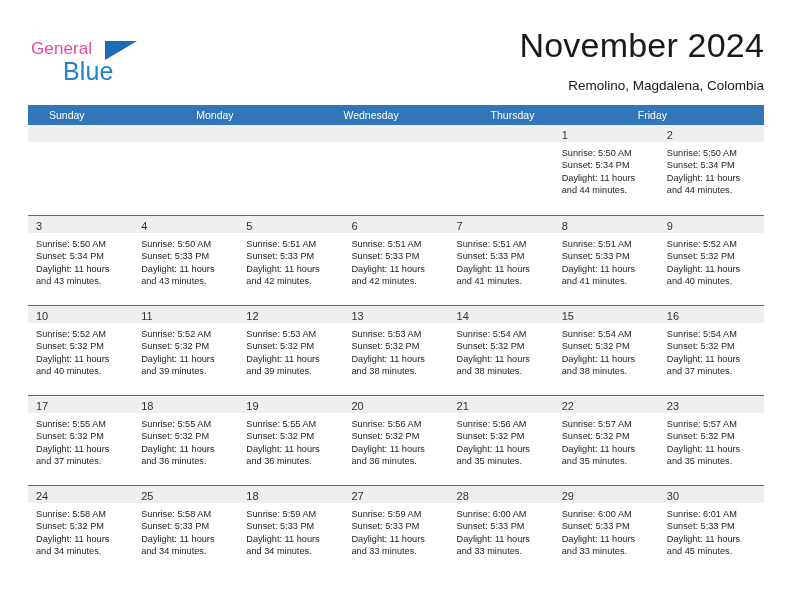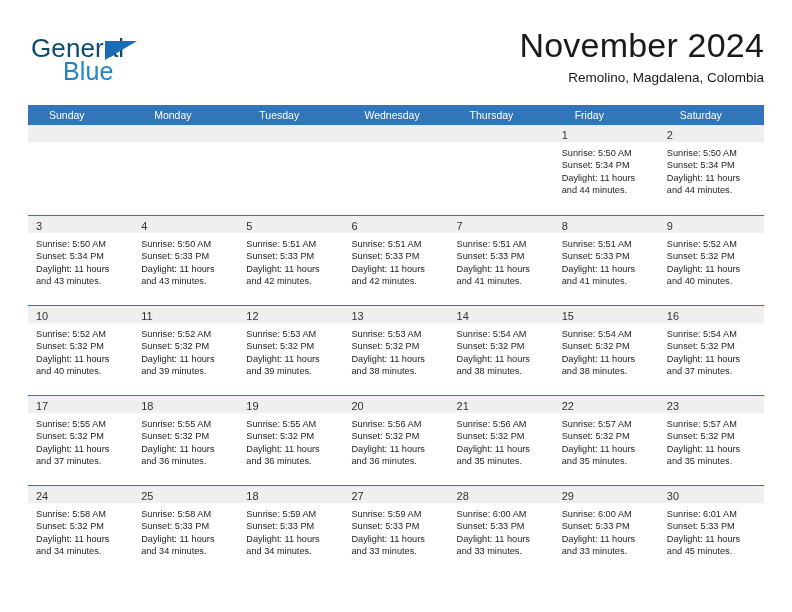--- a/index.html
+++ b/index.html
@@ -30,23 +30,23 @@
     position: absolute;
     left: 3px;
     top: 8px;
     width: 125px;
     height: 52px;
   }
   .logo-general {
     position: absolute;
     left: 0;
     top: 0;
-    font-size: 26px;
+    font-size: 17px;
     font-weight: 400;
-    color: #0c4a6e;
+    color: #ec4899;
     letter-spacing: 0.1px;
     line-height: 25px;
   }
   .logo-tri {
     position: absolute;
     left: 74px;
     top: 5px;
     width: 0;
     height: 0;
     border-left: 32px solid #1b6cb5;
@@ -69,21 +69,21 @@
     text-align: right;
   }
   .cal-title {
     font-size: 34px;
     font-weight: 400;
     color: #1a1a1a;
     line-height: 34px;
     letter-spacing: 0.2px;
   }
   .cal-subtitle {
-    margin-top: 8px;
+    margin-top: 16px;
     font-size: 13.5px;
     font-weight: 400;
     color: #1a1a1a;
     line-height: 16px;
   }
 
   
   .calendar {
     position: absolute;
     left: 28px;
@@ -153,25 +153,23 @@
       <div class="cal-title">November 2024</div>
       <div class="cal-subtitle">Remolino, Magdalena, Colombia</div>
     </div>
 
   </div>
 
   <div class="calendar">
     <div class="weekhead" id="weekhead">
         <div class="wh-cell">Sunday</div>
         <div class="wh-cell">Monday</div>
-        <div class="wh-cell">Tuesday</div>
         <div class="wh-cell">Wednesday</div>
         <div class="wh-cell">Thursday</div>
         <div class="wh-cell">Friday</div>
-        <div class="wh-cell">Saturday</div>
       </div>
     <div id="weeks">
         <div class="week first">
           <div class="day empty">
             <div class="day-numband"><span class="day-num"></span></div>
             <div class="day-body"></div>
           </div>
           <div class="day empty">
             <div class="day-numband"><span class="day-num"></span></div>
             <div class="day-body"></div>

